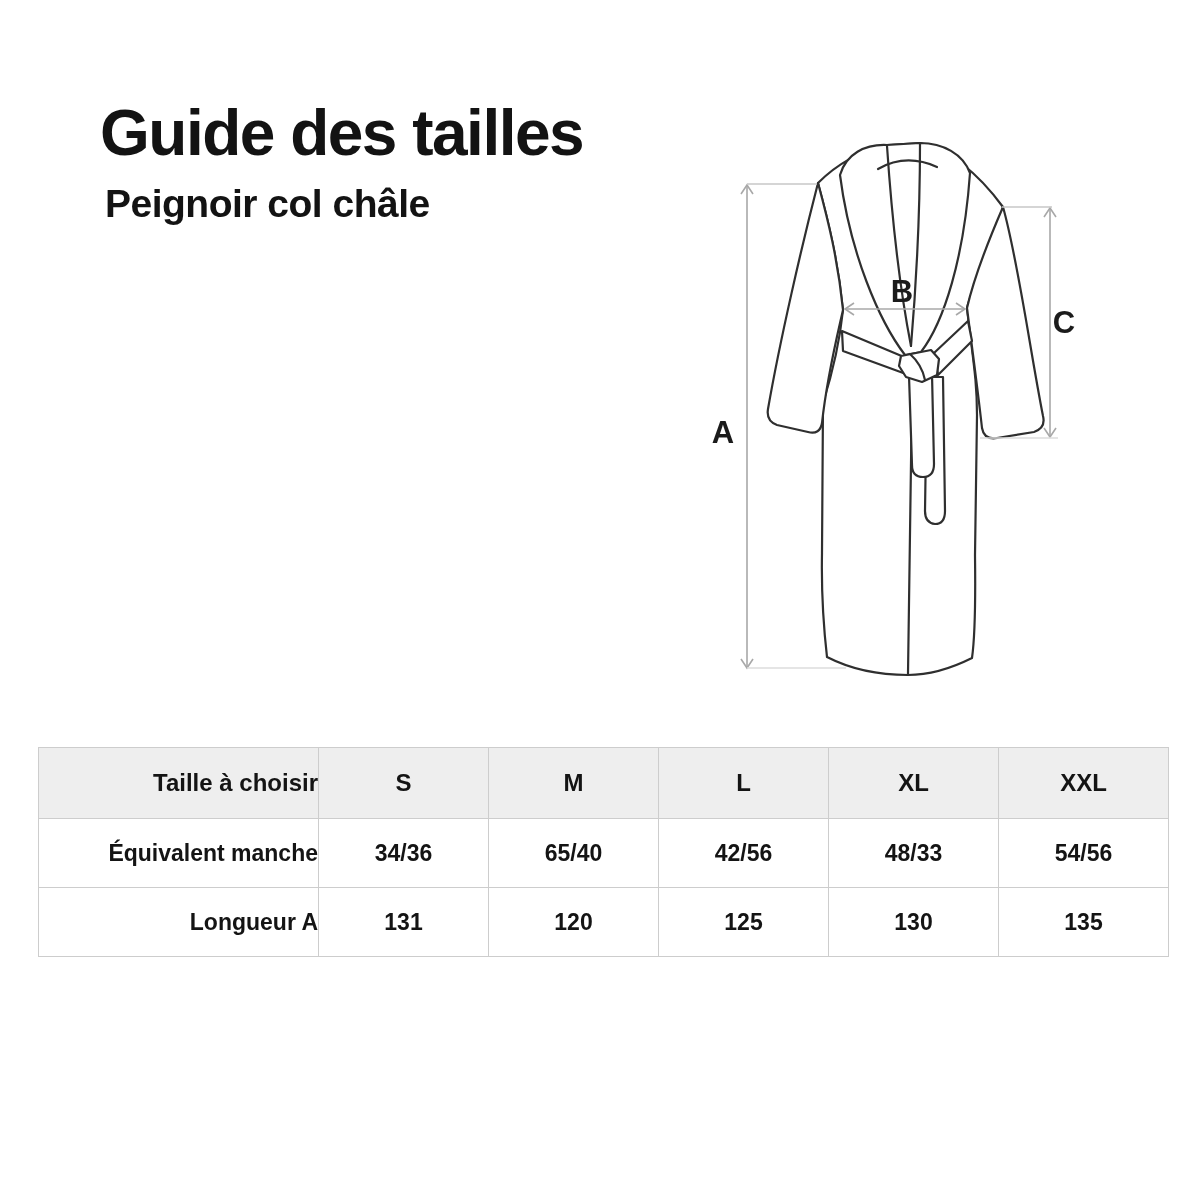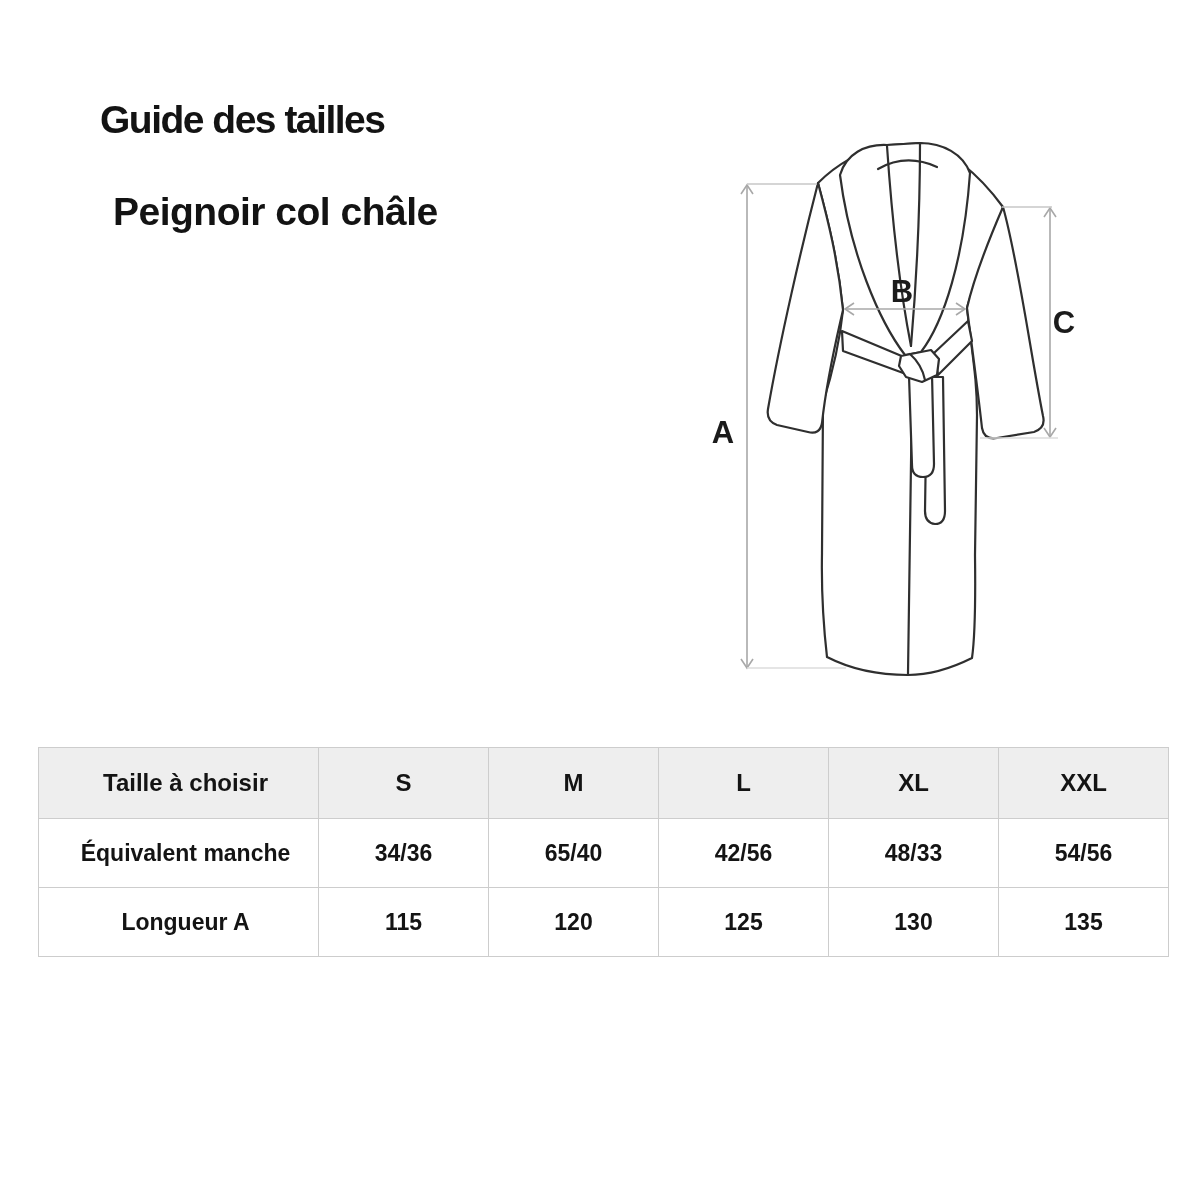--- a/index.html
+++ b/index.html
@@ -3,25 +3,25 @@
 <meta charset="utf-8">
 <style>
   html,body{margin:0;padding:0;}
   body{
     width:1200px;height:1200px;background:#ffffff;position:relative;
     font-family:"Liberation Sans","DejaVu Sans",sans-serif;color:#161616;
     overflow:hidden;
   }
   .page-title{
     position:absolute;left:100px;top:100px;margin:0;
-    font-size:39px;font-weight:bold;letter-spacing:-1.5px;color:#131313;
+    font-size:64px;font-weight:bold;letter-spacing:-1.5px;color:#131313;
     line-height:1.05;
   }
   .page-subtitle{
-    position:absolute;left:101px;top:180px;margin:12px;
+    position:absolute;left:101px;top:180px;margin:4px;
     font-size:39px;font-weight:bold;letter-spacing:-0.5px;color:#131313;
     line-height:1.05;
   }
   .diagram{
     position:absolute;left:680px;top:125px;width:480px;height:620px;
   }
   .diagram text{
     font-family:"Liberation Sans","DejaVu Sans",sans-serif;
     font-weight:bold;font-size:31px;fill:#1b1b1b;
   }
@@ -32,21 +32,21 @@
   }
   table.size-table col.label-col{width:280px;}
   table.size-table col.size-col{width:170px;}
   table.size-table th,table.size-table td{
     border:1px solid #cdcdcd;vertical-align:middle;
     padding:0;text-align:center;font-weight:bold;
   }
   table.size-table thead th{background:#eeeeee;height:70px;font-size:24px;}
   table.size-table tbody td{background:#ffffff;height:68px;}
   table.size-table th.row-head,table.size-table td.row-head{
-    text-align:center;padding-left:14px;
+    text-align:right;padding-left:14px;
   }
 </style>
 </head>
 <body>
 
 <h1 class="page-title">Guide des tailles</h1>
 <h2 class="page-subtitle">Peignoir col châle</h2>
 
 <svg class="diagram" viewBox="0 0 480 620" aria-hidden="true">
 
@@ -144,20 +144,20 @@
     <tr>
       <td class="row-head">Équivalent manche</td>
       <td>34/36</td>
       <td>65/40</td>
       <td>42/56</td>
       <td>48/33</td>
       <td>54/56</td>
     </tr>
     <tr>
       <td class="row-head">Longueur A</td>
-      <td>115</td>
+      <td>131</td>
       <td>120</td>
       <td>125</td>
       <td>130</td>
       <td>135</td>
     </tr>
   </tbody>
 </table>
 
 </body></html>

